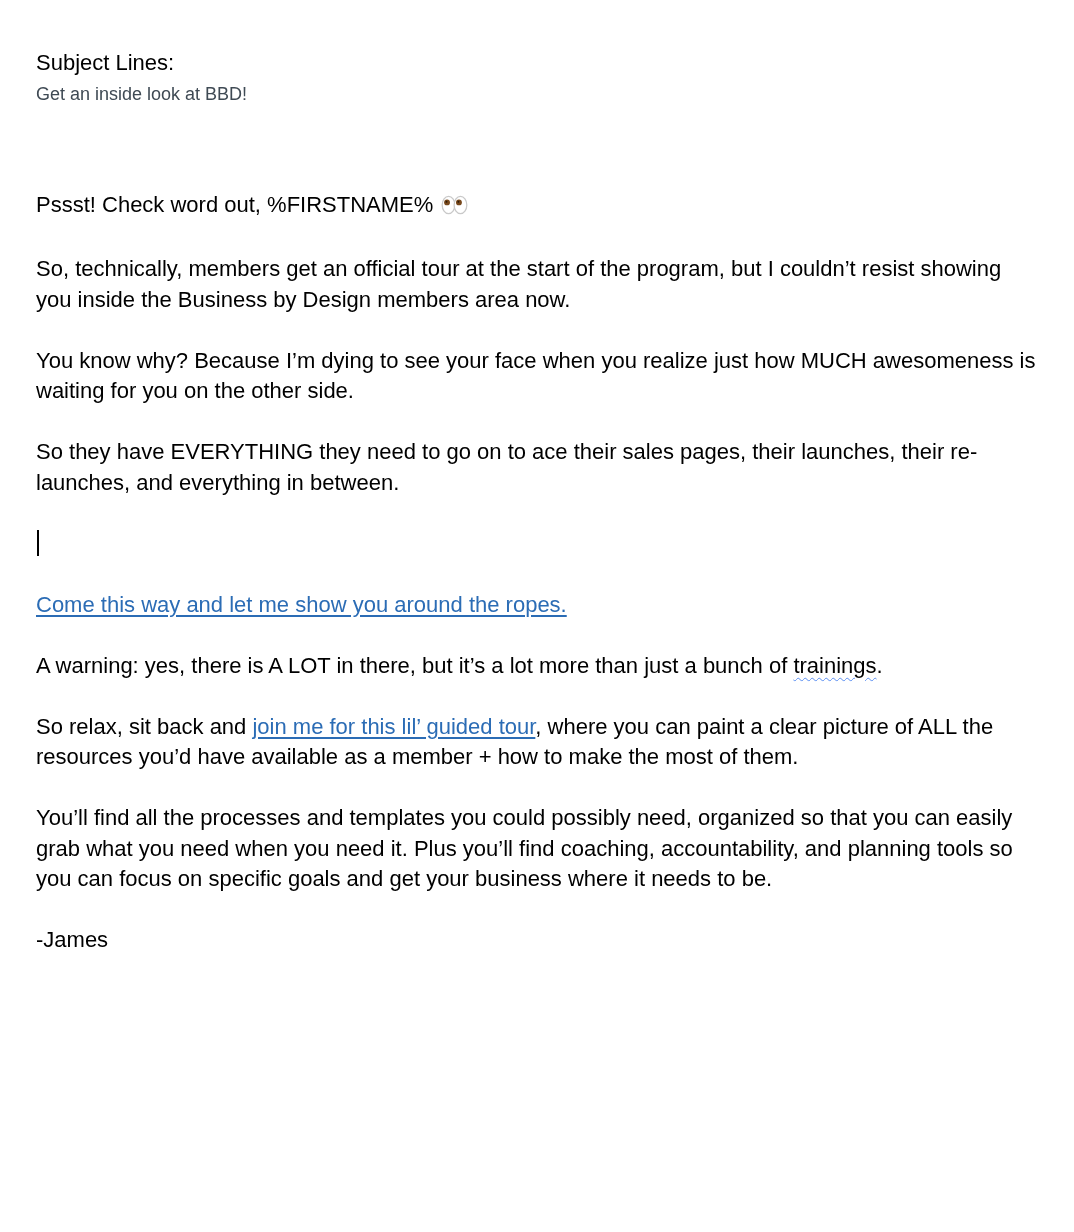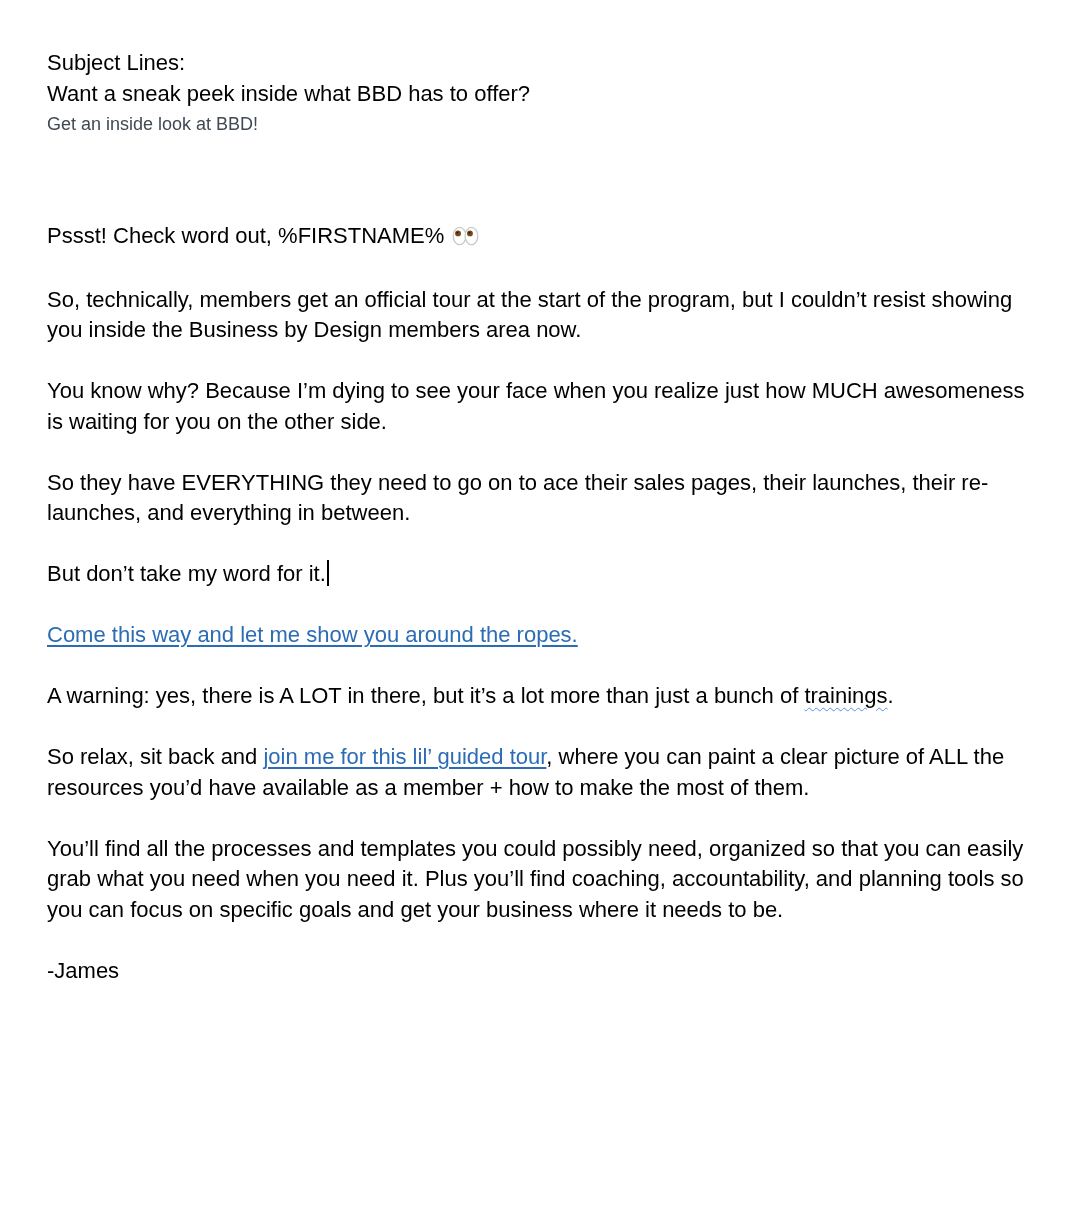--- a/index.html
+++ b/index.html
@@ -5,21 +5,21 @@
   html, body {
     margin: 0;
     padding: 0;
     background: #ffffff;
   }
   .doc {
     position: relative;
     width: 1074px;
     height: 1232px;
     box-sizing: border-box;
-    padding: 48px 36px 30px 47px;
+    padding: 48px 36px 30px 36px;
     background: var(--page_bg, #ffffff);
     font-family: "Liberation Sans", "DejaVu Sans", sans-serif;
     font-size: 22px;
     line-height: 30.5px;
     color: var(--text, #000000);
     overflow: hidden;
   }
   .subject-block { margin: 0; }
   .subject-block .line { margin: 0; }
   .preheader {
@@ -56,41 +56,40 @@
     margin-left: 2px;
   }
 </style>
 </head>
 <body>
 
 <div class="doc">
 
   <section class="subject-block">
     <div class="line">Subject Lines:</div>
-    <div class="line">Want a sneak peek inside what BBD has to offer?</div>
     <div class="line preheader">Get an inside look at BBD!</div>
   </section>
 
   <p class="greeting"><span>Pssst! Check word out, %FIRSTNAME% </span><span class="emoji-eyes"><svg width="27" height="20" viewBox="0 0 34 25" aria-hidden="true">
           <ellipse cx="9.5" cy="12.5" rx="8" ry="11" fill="#ffffff" stroke="#c9c9c9" stroke-width="1.6"></ellipse>
           <ellipse cx="24.5" cy="12.5" rx="8" ry="11" fill="#ffffff" stroke="#c9c9c9" stroke-width="1.6"></ellipse>
           <circle cx="7.6" cy="9.2" r="3.7" fill="#77481c"></circle>
           <circle cx="22.6" cy="9.2" r="3.7" fill="#77481c"></circle>
           <circle cx="6.9" cy="8.4" r="1.2" fill="#2d1a08"></circle>
           <circle cx="21.9" cy="8.4" r="1.2" fill="#2d1a08"></circle>
         </svg></span></p>
 
   <p>So, technically, members get an official tour at the start of the program, but I couldn’t resist showing you inside the Business by Design members area now.</p>
 
   <p>You know why? Because I’m dying to see your face when you realize just how MUCH awesomeness is waiting for you on the other side.</p>
 
 
   <p>So they have EVERYTHING they need to go on to ace their sales pages, their launches, their re-launches, and everything in between.</p>
 
-  <p><span>But don’t take my word for it.</span><span class="caret"></span></p>
+  <p><span class="caret"></span></p>
 
   <p><a class="link" href="#">Come this way and let me show you around the ropes.</a></p>
 
   <p><span>A warning: yes, there is A LOT in there, but it’s a lot more than just a bunch of </span><span class="squiggle">trainings</span><span>.</span></p>
 
   <p><span>So relax, sit back and </span><a class="link" href="#">join me for this lil’ guided tour</a><span>, where you can paint a clear picture of ALL the resources you’d have available as a member + how to make the most of them.</span></p>
 
   <p>You’ll find all the processes and templates you could possibly need, organized so that you can easily grab what you need when you need it. Plus you’ll find coaching, accountability, and planning tools so you can focus on specific goals and get your business where it needs to be.</p>
 
   <p>-James</p>

